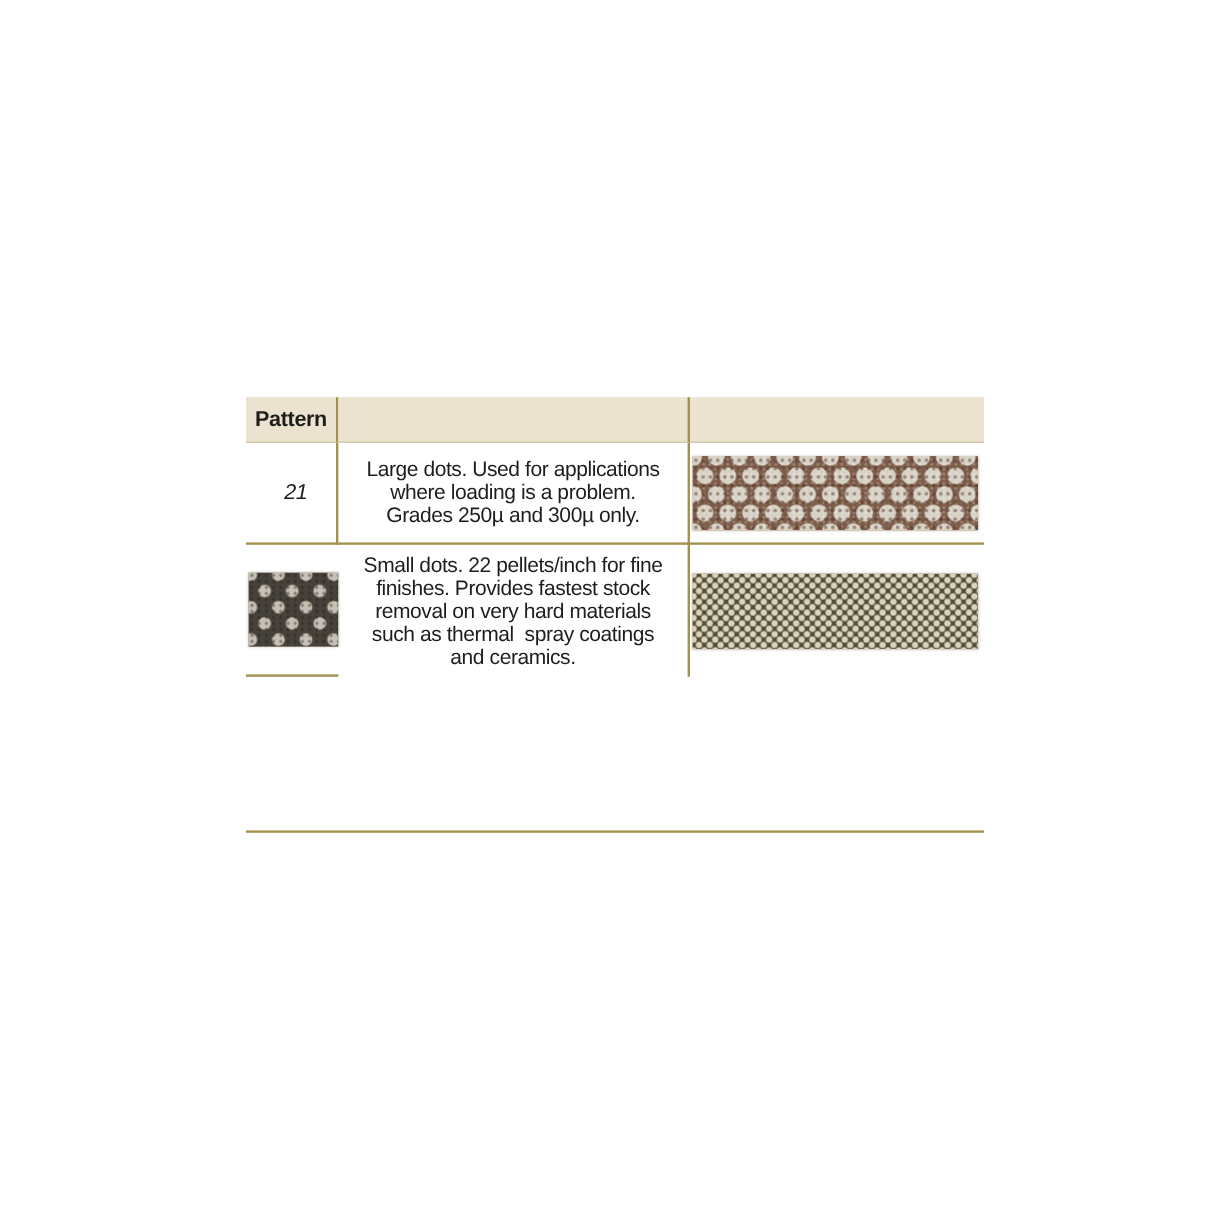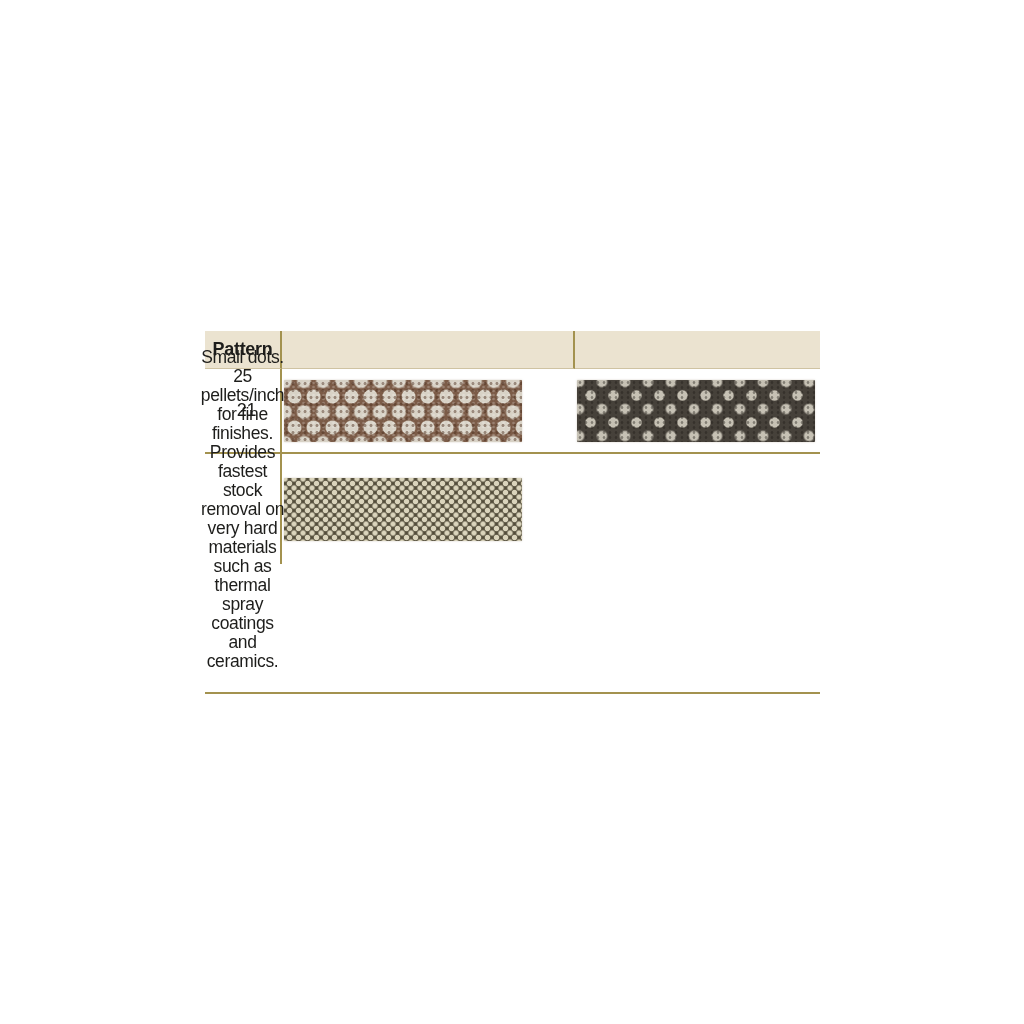--- a/index.html
+++ b/index.html
@@ -45,20 +45,21 @@
   }
   .head-label {
     font-weight: bold;
     font-size: 18px;
     letter-spacing: -0.3px;
   }
   .code-cell {
     font-size: 18px;
     letter-spacing: -0.3px;
     padding-left: 8px;
+    font-style: italic;
   }
   .desc-cell {
     font-size: 17.5px;
     line-height: 19px;
     letter-spacing: -0.35px;
     text-align: center;
     white-space: pre-wrap;
     padding: 0 1px;
   }
   .swatch-cell {
@@ -108,29 +109,32 @@
 <body>
 
 <div class="page">
   <div class="pattern-table">
 
     <div class="cell head col1 head-label">Pattern</div>
     <div class="cell head col2"></div>
     <div class="cell head"></div>
 
     <div class="cell col1 row1 code-cell">21</div>
+    <div class="cell col2 row1 desc-cell">Large dots. Used for applications
+where loading is a problem.
+Grades 250µ and 300µ only.</div>
     <div class="cell row1 swatch-cell">
       <div class="swatch swatch-large"></div>
     </div>
 
     <div class="cell row2 swatch-cell">
       <div class="swatch swatch-medium"></div>
     </div>
 
-    <div class="cell col2 row3 desc-cell">Small dots. 25 pellets/inch for fine
+    <div class="cell col2 row3 desc-cell">Small dots. 22 pellets/inch for fine
 finishes. Provides fastest stock
 removal on very hard materials
 such as thermal  spray coatings
 and ceramics.</div>
     <div class="cell row3 swatch-cell">
       <div class="swatch swatch-small"></div>
     </div>
 
   </div>
 </div>

